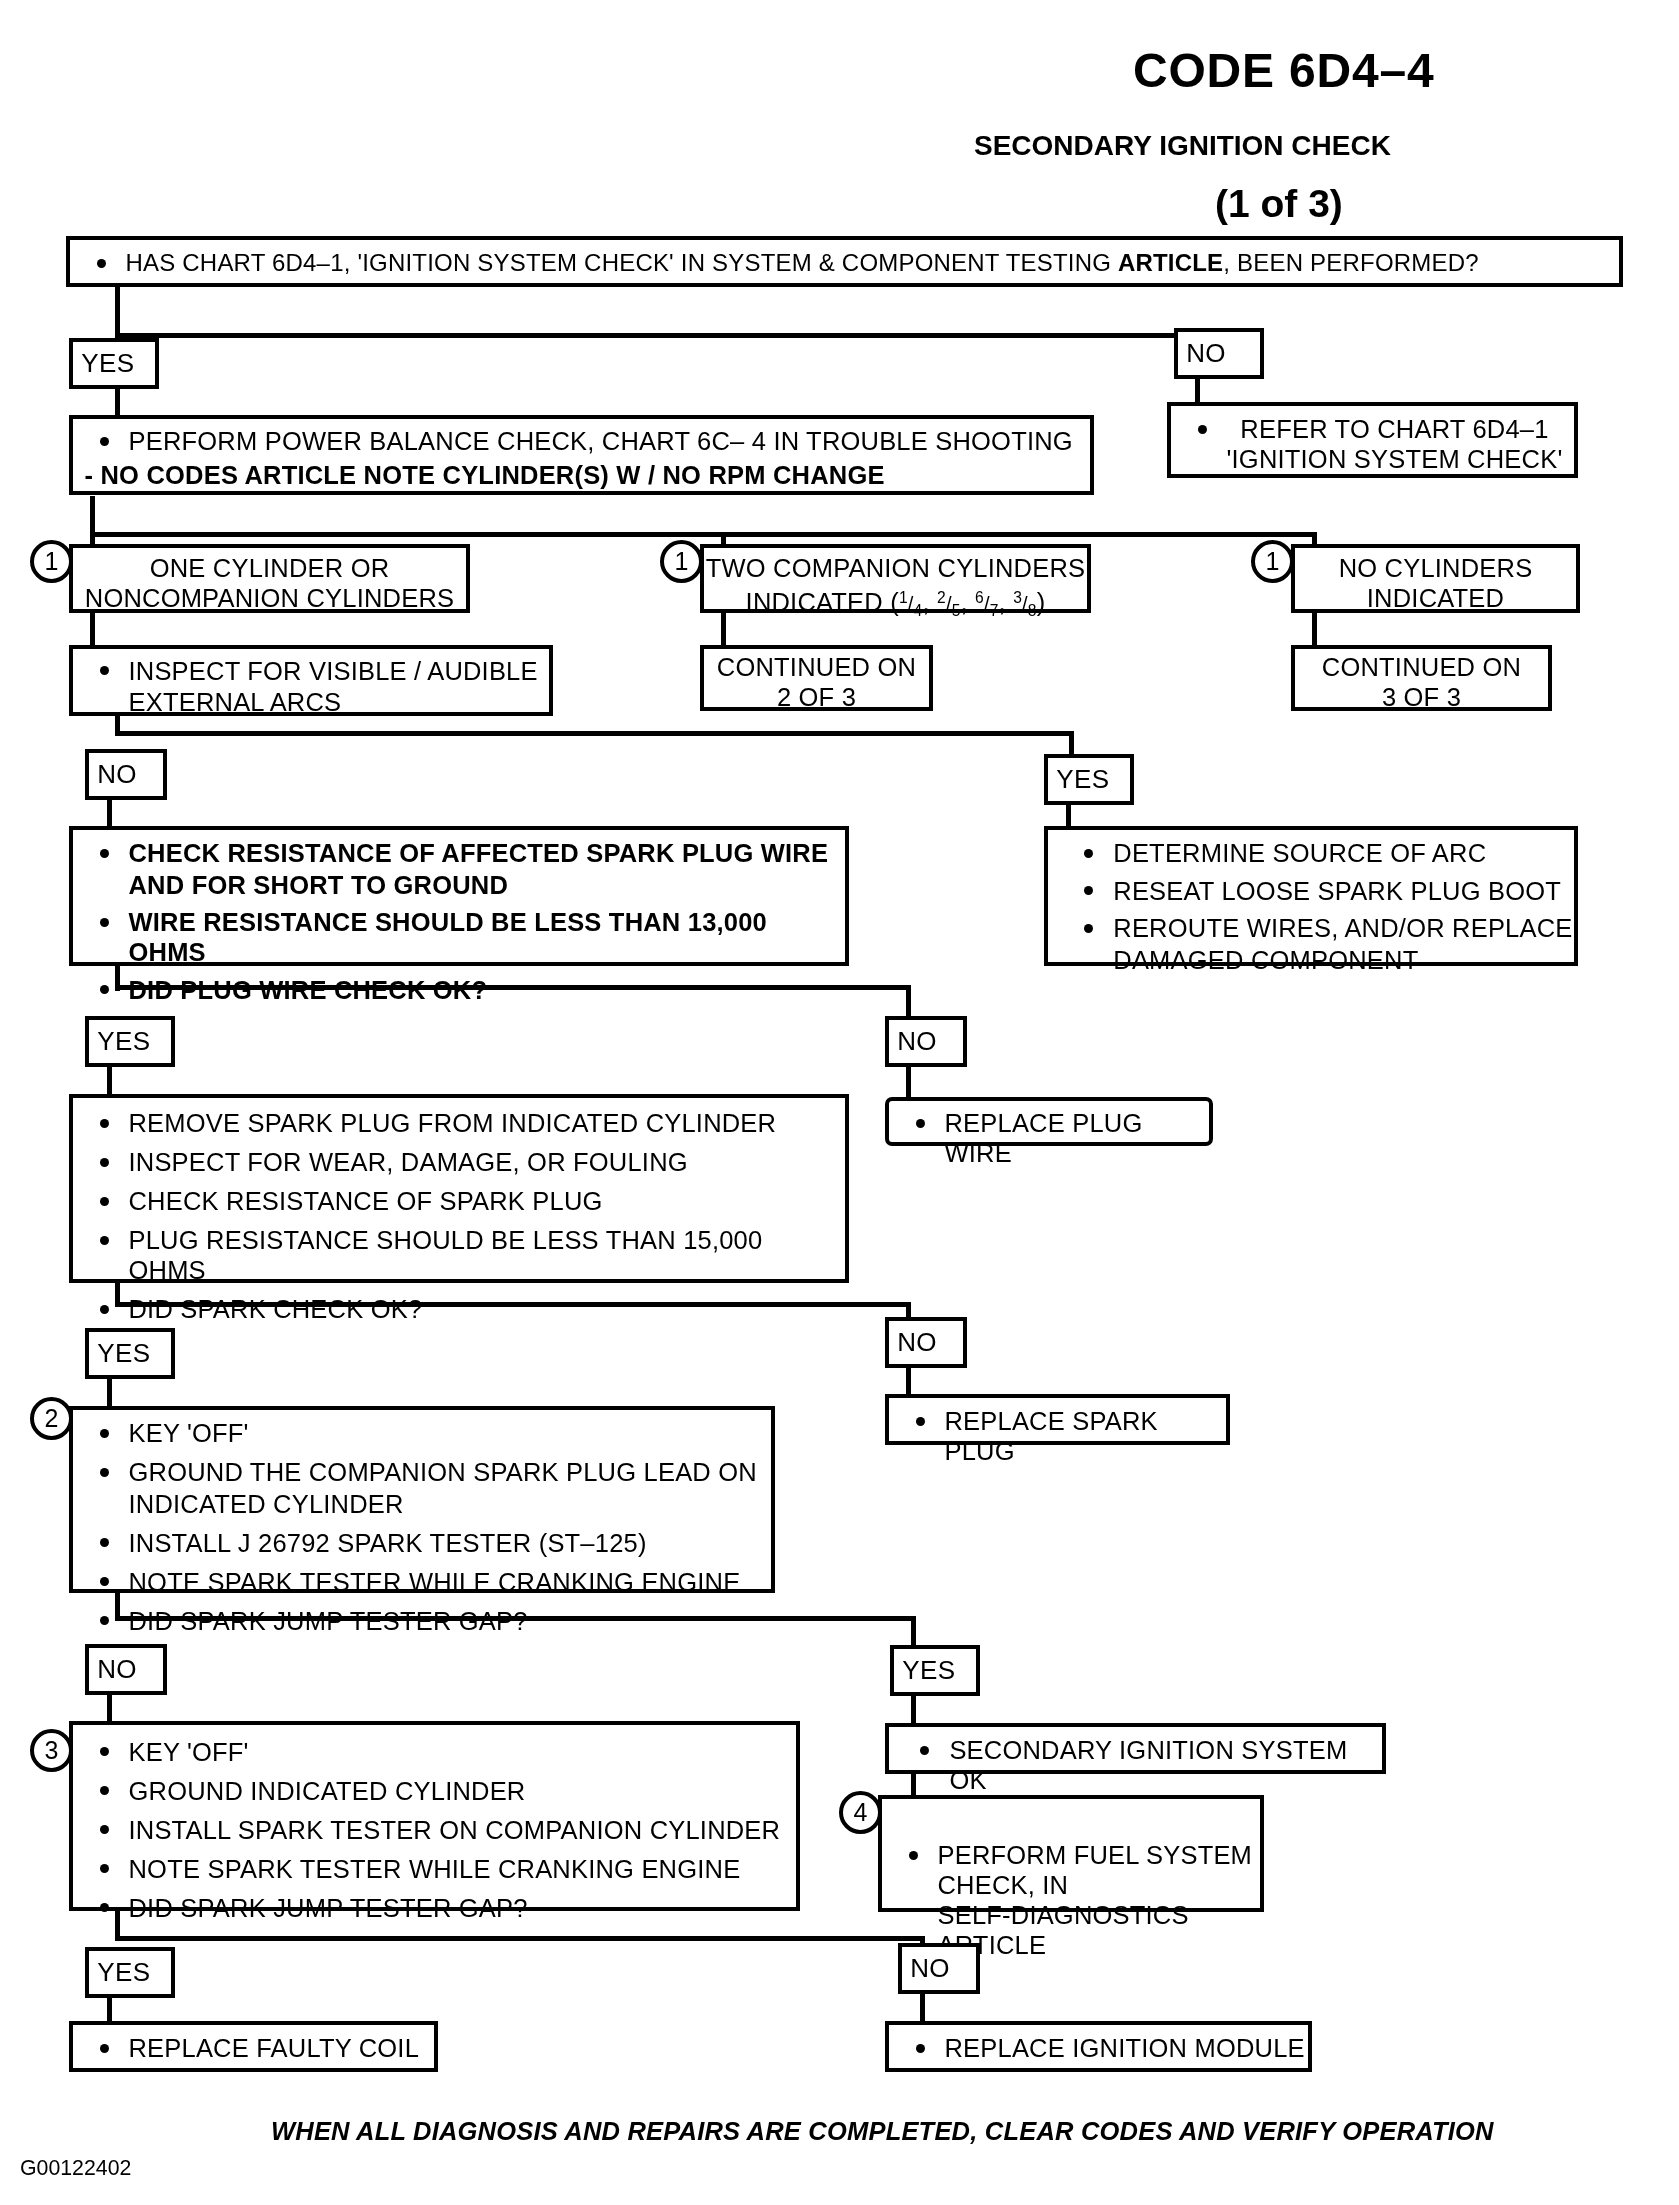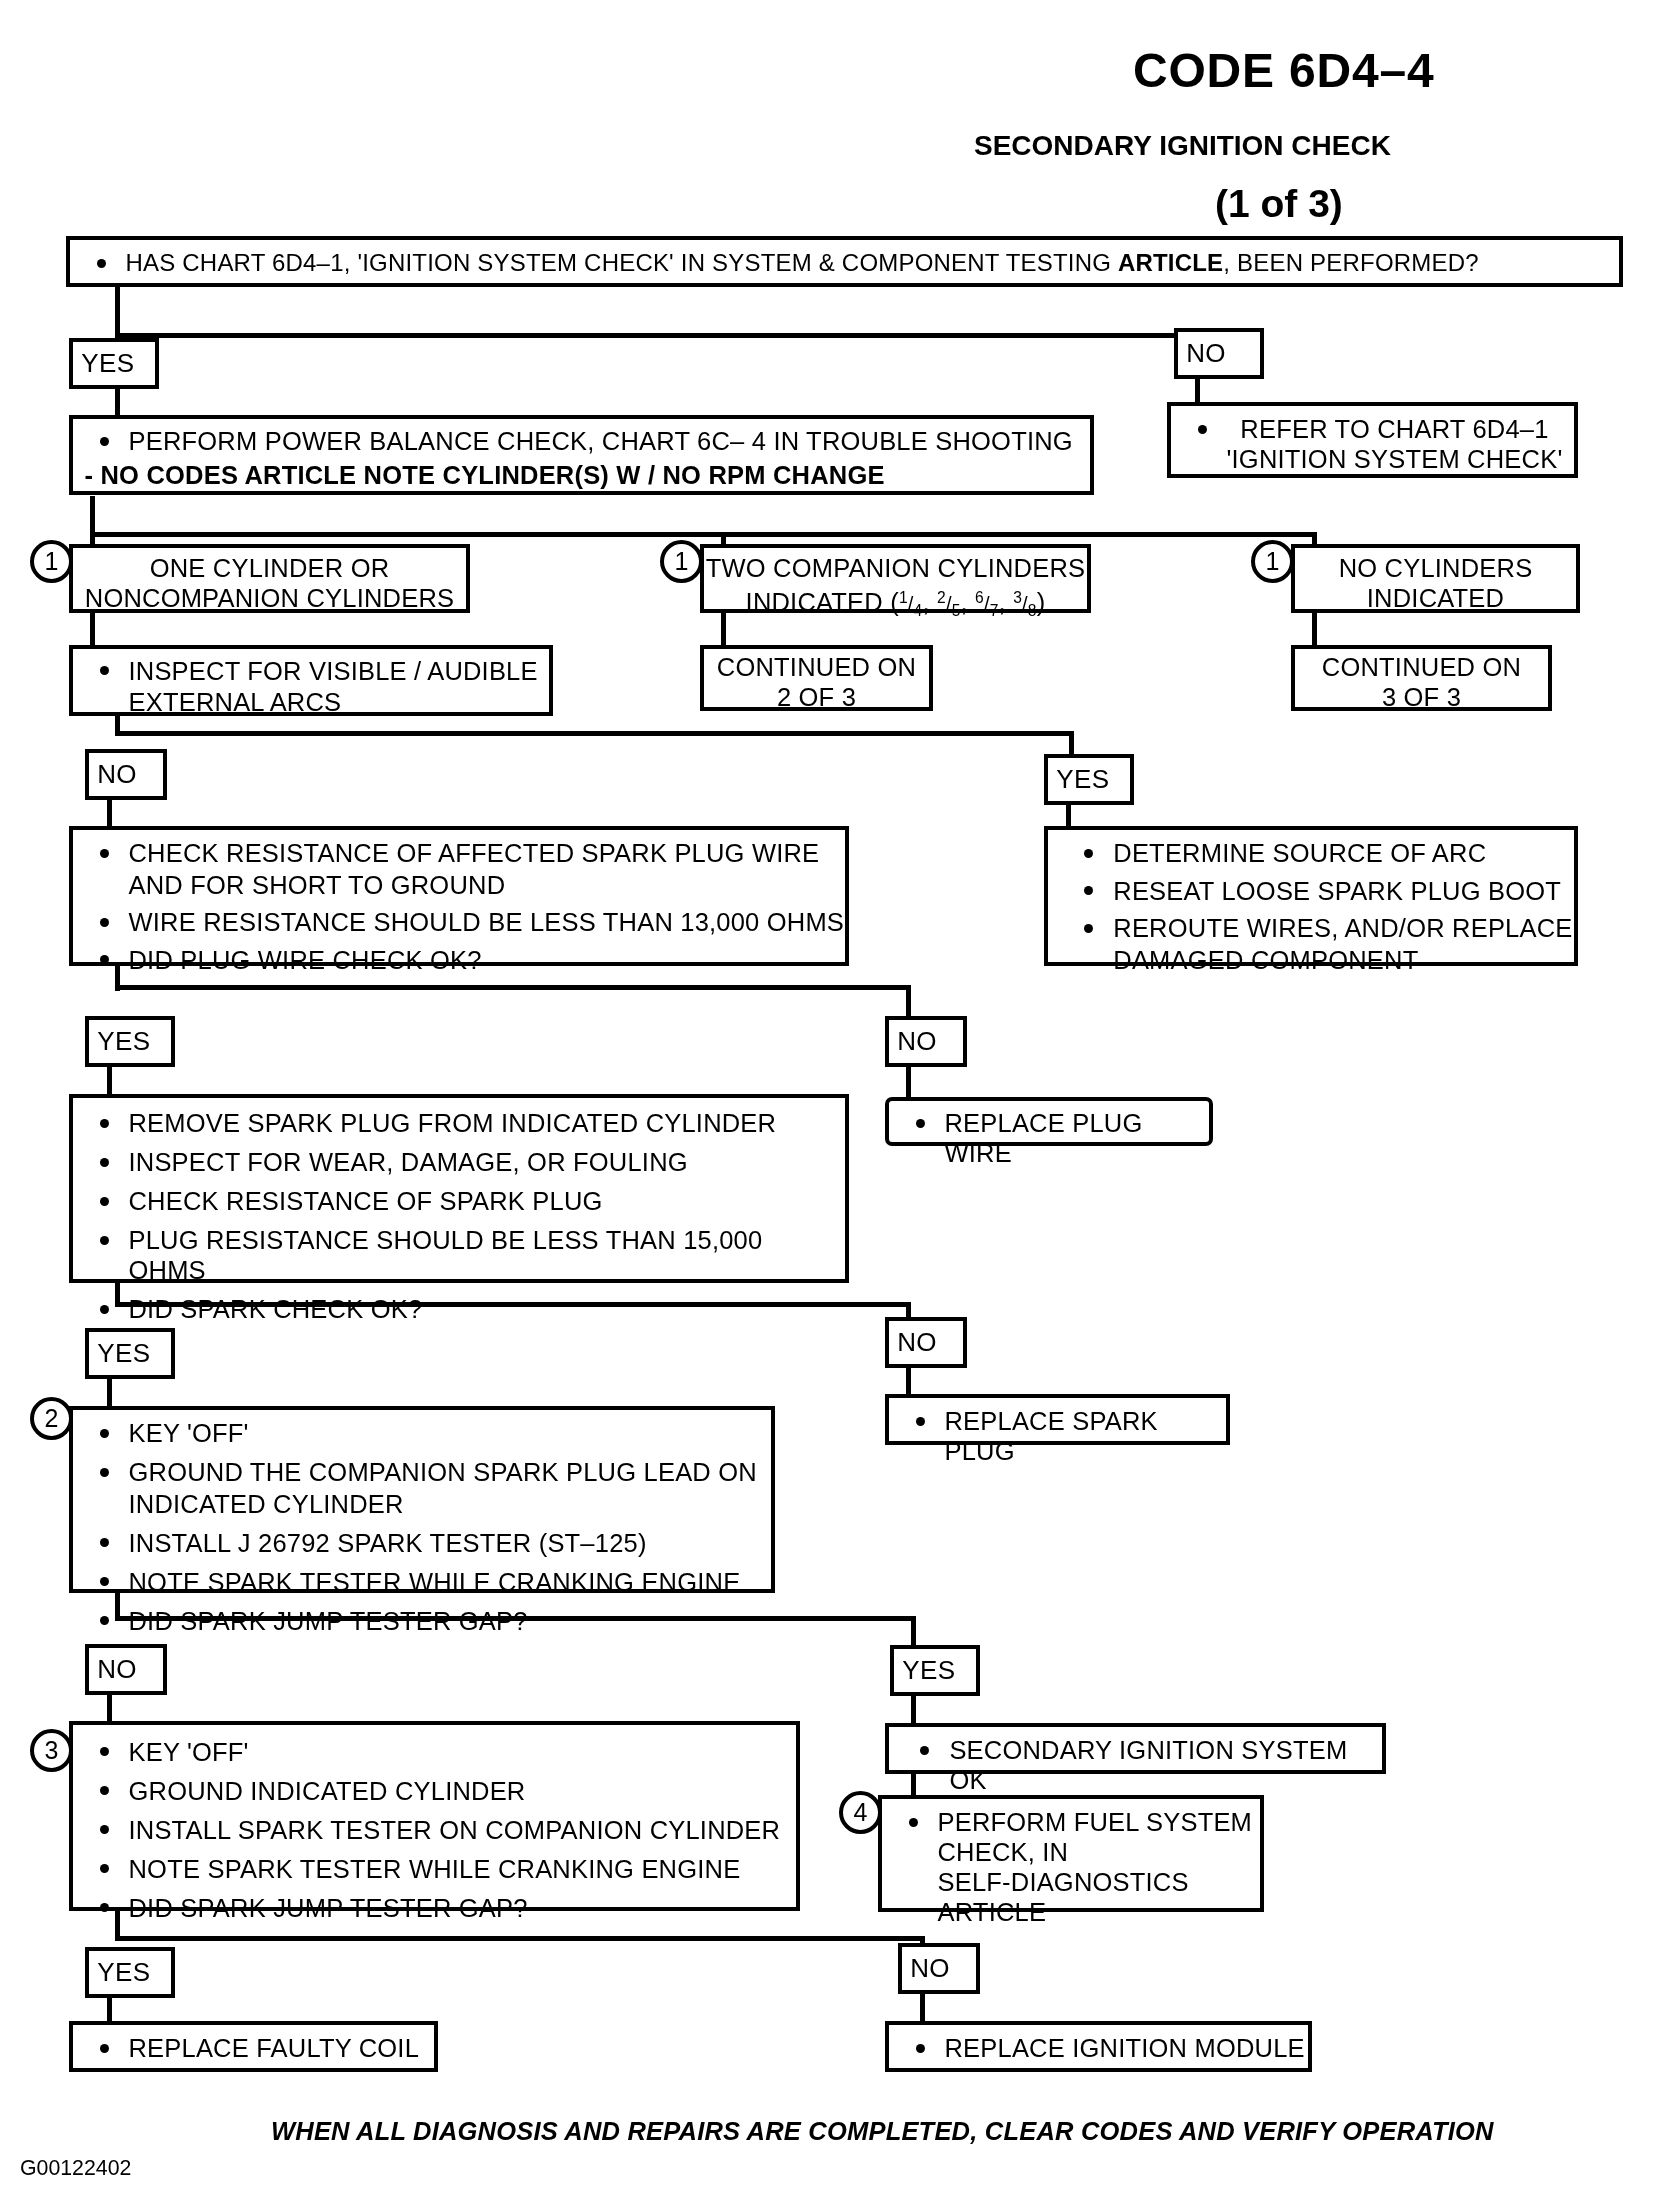--- a/index.html
+++ b/index.html
@@ -161,21 +161,21 @@
       <span>NO</span>
     </div>
   <div class="v" style="left:107px;top:800px;height:28px;"></div>
 
   <div class="yn" style="left:1044px;top:754px;width:90px;height:51px;">
       <span>YES</span>
     </div>
   <div class="v" style="left:1066px;top:805px;height:23px;"></div>
 
   <div class="box" style="left:69px;top:826px;width:780px;height:140px;">
-    <div class="bl" style="left:11.5px;top:8.2px;">
+    <div class="bl" style="left:11.5px;top:8.2px;font-weight:bold;">
       <div class="li" style="margin-bottom:1.6px;"><span class="dot"></span><span>CHECK RESISTANCE OF AFFECTED SPARK PLUG WIRE</span></div>
       <div class="li" style="margin-bottom:7.4px;"><span>AND FOR SHORT TO GROUND</span></div>
       <div class="li" style="margin-bottom:7.4px;"><span class="dot"></span><span>WIRE RESISTANCE SHOULD BE LESS THAN 13,000 OHMS</span></div>
       <div class="li"><span class="dot"></span><span>DID PLUG WIRE CHECK OK?</span></div>
     </div>
   </div>
 
   <div class="box" style="left:1044px;top:826px;width:534px;height:140px;">
     <div class="bl" style="left:21.3px;top:8.2px;">
       <div class="li" style="margin-bottom:7.4px;"><span class="dot"></span><span>DETERMINE SOURCE OF ARC</span></div>
@@ -275,21 +275,21 @@
       <div class="li"><span class="dot"></span><span>NOTE SPARK TESTER WHILE CRANKING ENGINE</span></div>
       <div class="li"><span class="dot"></span><span>DID SPARK JUMP TESTER GAP?</span></div>
     </div>
   </div>
 
   <div class="circ" style="left:839px;top:1791px;">
       <span>4</span>
     </div>
   <div class="box" style="left:878px;top:1795px;width:386px;height:117px;">
     <div class="bl" style="left:11.5px;top:8.2px;">
-      <div class="li" style="margin-bottom:0px;"><span class="dot"></span><span>PERFORM FUEL SYSTEM</span></div>
+      <div class="li" style="margin-bottom:0px;margin-top:33px;"><span class="dot"></span><span>PERFORM FUEL SYSTEM</span></div>
       <div class="li" style="margin-bottom:0px;"><span>CHECK, IN</span></div>
       <div class="li" style="margin-bottom:0px;"><span>SELF-DIAGNOSTICS</span></div>
       <div class="li" style="margin-bottom:0px;"><span>ARTICLE</span></div>
     </div>
   </div>
 
   <div class="v" style="left:115px;top:1911px;height:30px;"></div>
   <div class="h" style="left:115px;top:1936px;width:810px;"></div>
   <div class="v" style="left:920px;top:1936px;height:13px;"></div>
 

